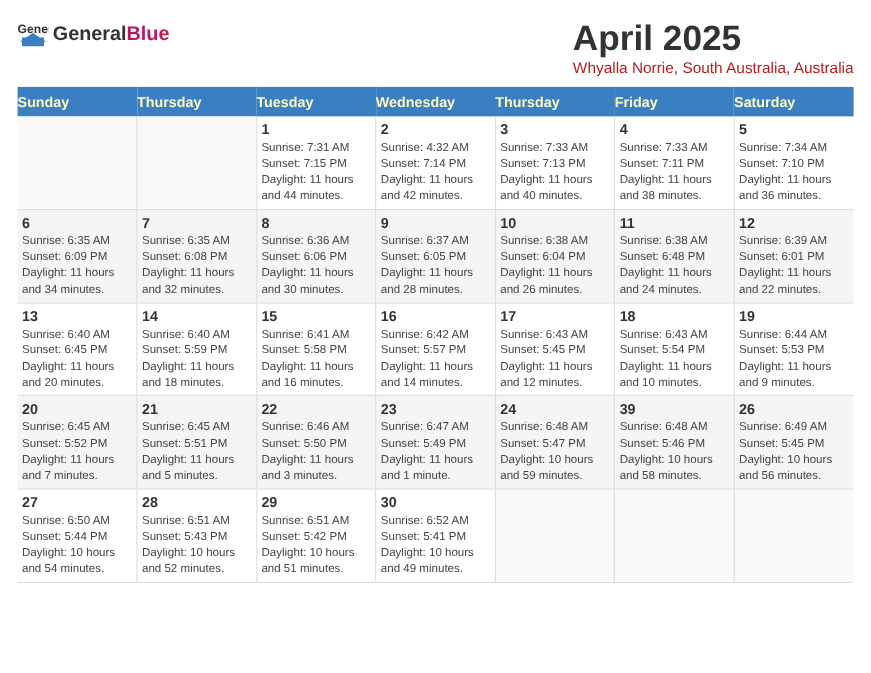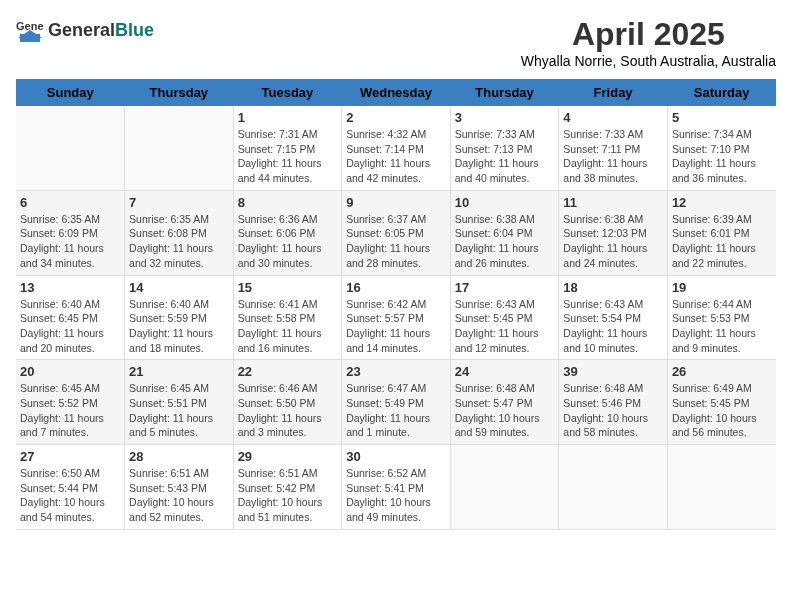--- a/index.html
+++ b/index.html
@@ -19,41 +19,41 @@
     .logo {
       display: flex;
       align-items: center;
       gap: 4px;
     }
     .logo-icon {
       width: 28px;
       height: 28px;
     }
     .title-area {
-      text-align: center;
+      text-align: left;
     }
     .main-title {
       font-size: 32px;
       font-weight: bold;
       color: #333;
     }
     .subtitle {
       font-size: 14px;
-      color: #000000;
+      color: #b91c1c;
     }
     table {
       width: 100%;
       border-collapse: collapse;
       font-size: 11px;
     }
     thead tr th {
       background-color: #3a7fc1;
-      color: #000000;
-      padding: 6px 15px;
-      text-align: center;
+      color: #fef9c3;
+      padding: 6px 0;
+      text-align: left;
       font-size: 13px;
       font-weight: bold;
     }
     tbody tr {
       border-bottom: 1px solid #ddd;
     }
     tbody tr:nth-child(odd) {
       background: #fff;
     }
     tbody tr:nth-child(even) {
@@ -88,21 +88,21 @@
 <body>
 
 <div class="header-area">
   <div class="logo">
     <svg class="logo-icon" viewBox="0 0 28 28" xmlns="http://www.w3.org/2000/svg">
       <text x="0" y="14" font-size="11" font-weight="bold" fill="#333">General</text>
       <polygon points="4,18 24,18 24,26 4,26" fill="#3a7fc1"></polygon>
       <polygon points="14,14 26,22 2,22" fill="#3a7fc1"></polygon>
     </svg>
     <div>
-      <span style="font-size:18px;font-weight:bold;color:#333;">General</span><span style="font-size:18px;font-weight:bold;color:#0f766e;">Blue</span>
+      <span style="font-size:18px;font-weight:bold;color:#333;">General</span><span style="font-size:18px;font-weight:bold;color:#be185d;">Blue</span>
     </div>
   </div>
   <div class="title-area">
     <div class="main-title">April 2025</div>
     <div class="subtitle">Whyalla Norrie, South Australia, Australia</div>
   </div>
 </div>
 
 <table>
   <thead>
@@ -178,21 +178,21 @@
       </td>
         <td>
         <span class="day-num">10</span>
         <span class="day-detail">Sunrise: 6:38 AM</span><br>
         <span class="day-detail">Sunset: 6:04 PM</span><br>
         <span class="day-detail">Daylight: 11 hours and 26 minutes.</span>
       </td>
         <td>
         <span class="day-num">11</span>
         <span class="day-detail">Sunrise: 6:38 AM</span><br>
-        <span class="day-detail">Sunset: 12:03 PM</span><br>
+        <span class="day-detail">Sunset: 6:48 PM</span><br>
         <span class="day-detail">Daylight: 11 hours and 24 minutes.</span>
       </td>
         <td>
         <span class="day-num">12</span>
         <span class="day-detail">Sunrise: 6:39 AM</span><br>
         <span class="day-detail">Sunset: 6:01 PM</span><br>
         <span class="day-detail">Daylight: 11 hours and 22 minutes.</span>
       </td>
       </tr>
       <tr>

